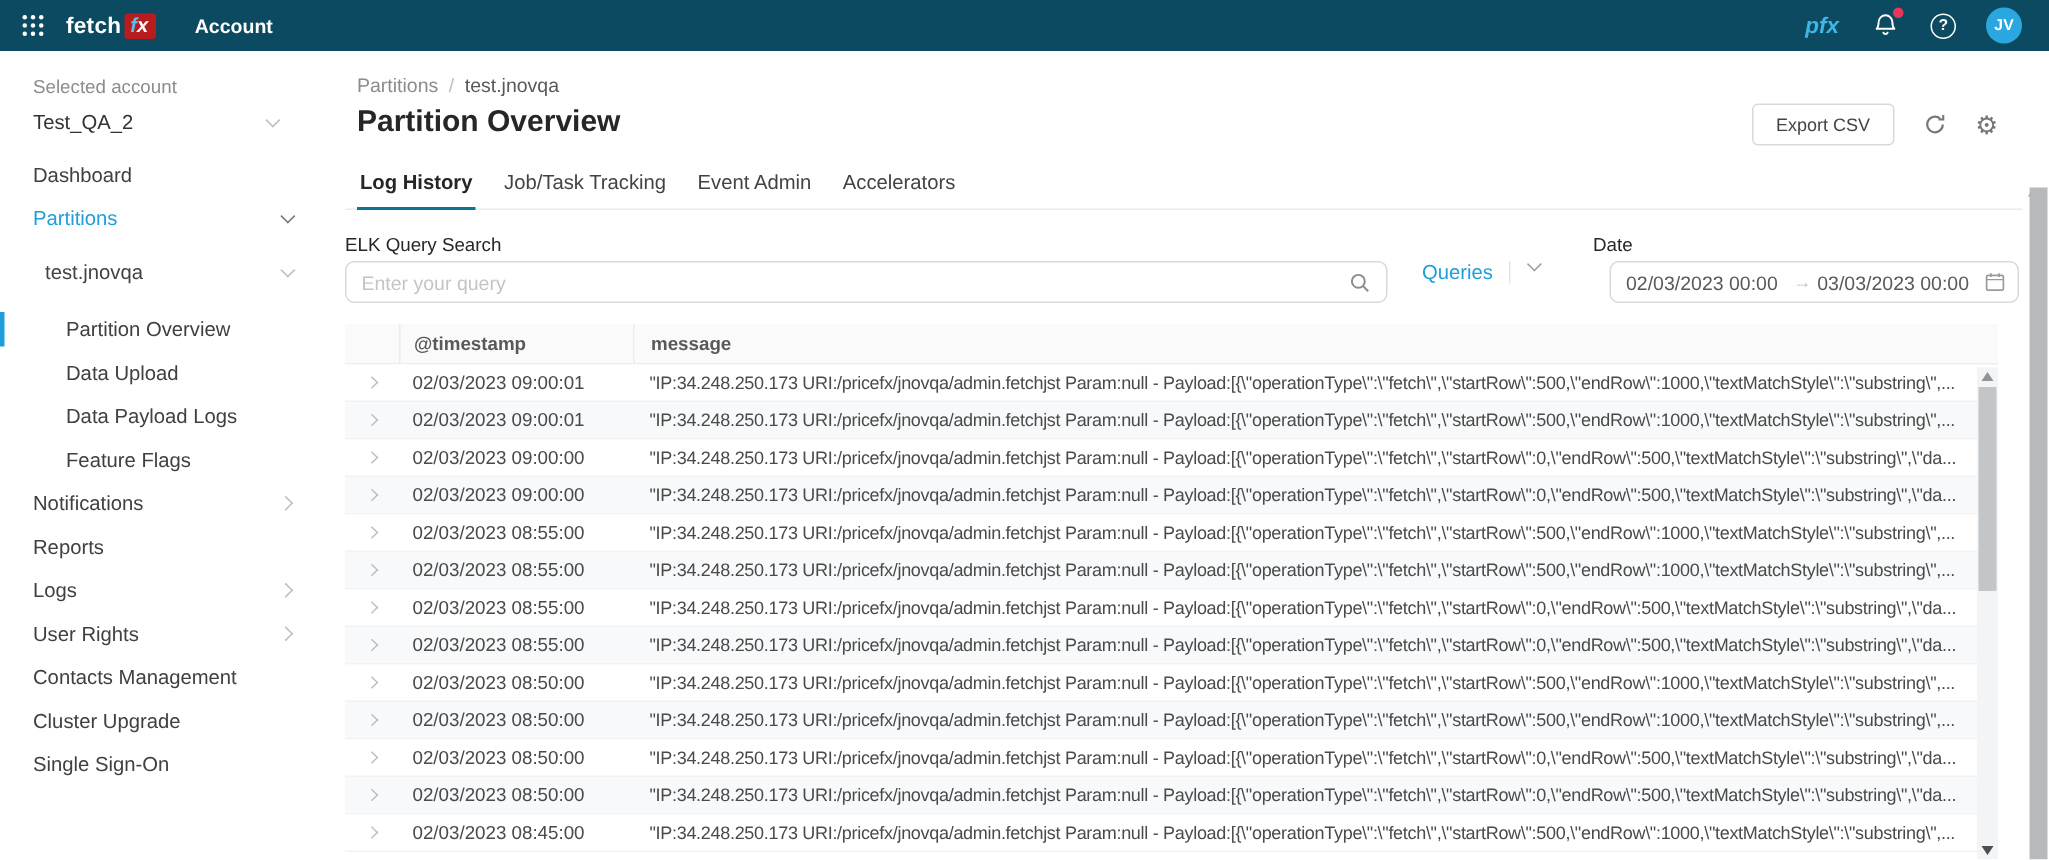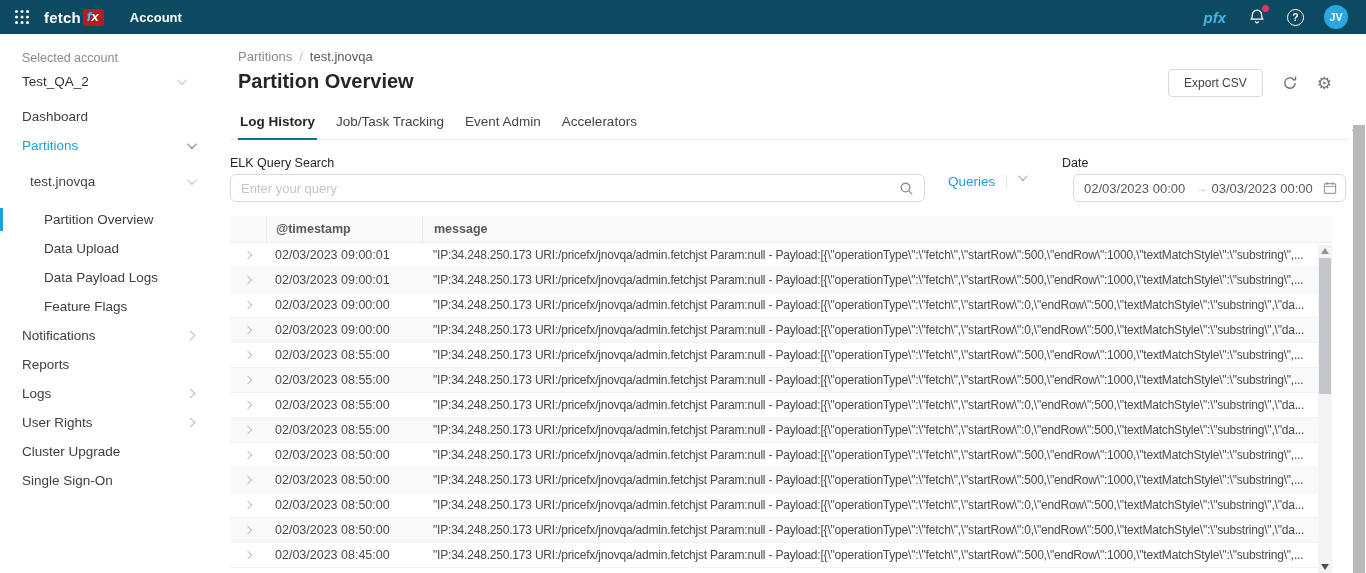--- a/index.html
+++ b/index.html
@@ -204,20 +204,23 @@
   </div>
   <div class="side-item">
     <span>Logs</span>
     <span class="chev right light"></span>
   </div>
   <div class="side-item">
     <span>User Rights</span>
     <span class="chev right light"></span>
   </div>
   <div class="side-item">
+    <span>Contacts Management</span>
+  </div>
+  <div class="side-item">
     <span>Cluster Upgrade</span>
   </div>
   <div class="side-item">
     <span>Single Sign-On</span>
   </div>
 </div>
 
 <div class="breadcrumb">
   <span class="crumb-link">Partitions</span><span class="sep">/</span><span class="cur crumb-link">test.jnovqa</span>
 </div>

